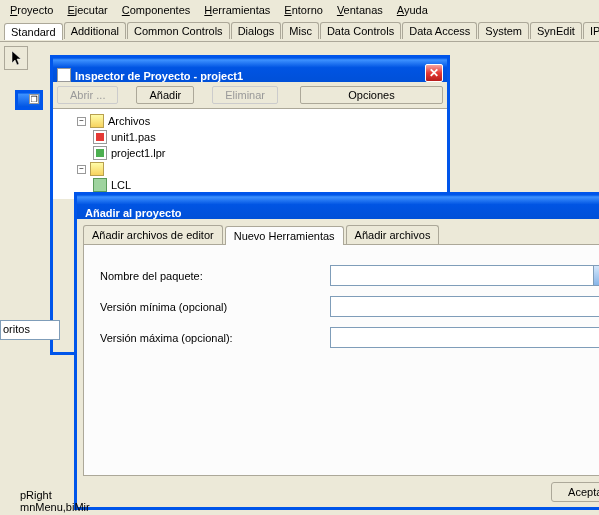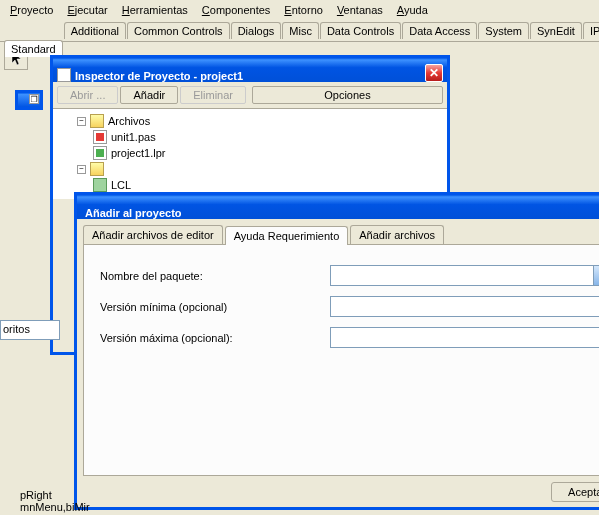--- a/index.html
+++ b/index.html
@@ -6,36 +6,36 @@
 body { background: #ece9d8; width: 599px; height: 515px; overflow: hidden; position: relative; }
 
 
 .menubar { display: flex; gap: 2px; padding: 2px 4px; background: #ece9d8; }
 .menubar span { padding: 2px 6px; cursor: default; }
 .menubar span:first-letter { text-decoration: underline; }
 
 
 .tabs-row { display: flex; padding: 2px 4px; border-bottom: 1px solid #aca899; gap: 0; }
 .tabs-row .tab { border: 1px solid #aca899; border-bottom: none; padding: 2px 6px; background: #ece9d8; cursor: default; border-radius: 3px 3px 0 0; margin-right: 1px; white-space: nowrap; }
-.tabs-row .tab.active { background: #fff; position: relative; top: 18px; }
+.tabs-row .tab.active { background: #fff; position: relative; top: 1px; }
 
 
 .toolbar-row { display: flex; padding: 4px; gap: 4px; align-items: center; }
 .toolbar-row .btn { width: 24px; height: 24px; border: 1px solid #aca899; background: #ece9d8; }
 
 
 .window { position: absolute; border: 3px solid #0055ea; background: #ece9d8; }
 .titlebar { background: linear-gradient(to bottom, #0058e6, #3d91ff 8%, #0054e3 40%, #0050d8); height: 24px; display: flex; align-items: flex-end; padding: 0 4px; color: #fff; font-weight: bold; }
 .titlebar .icon { width: 14px; height: 14px; margin-right: 4px; background: #fff; border: 1px solid #999; }
 .titlebar .title { flex: 1; }
 .close-btn { width: 18px; height: 18px; background: linear-gradient(to bottom, #f5a3a0, #e53935, #b71c1c); border: 1px solid #fff; border-radius: 2px; display: flex; align-items: center; justify-content: center; color: #fff; font-weight: bold; font-size: 12px; cursor: default; }
 
 
 .inspector { top: 55px; left: 50px; width: 400px; height: 300px; }
-.inspector-toolbar { display: flex; padding: 4px; gap: 2px; align-items: center; border-bottom: 1px solid #aca899; }
+.inspector-toolbar { display: flex; padding: 4px; gap: 18px; align-items: center; border-bottom: 1px solid #aca899; }
 .inspector-toolbar button { border: 1px solid #aca899; background: #ece9d8; padding: 2px 12px; border-radius: 2px; cursor: default; }
 .inspector-toolbar button.disabled { color: #999; border-color: #ccc; }
 .inspector-toolbar button.options { flex: 1; margin-left: 4px; }
 .tree { padding: 4px 8px; background: #fff; height: 90px; overflow: auto; }
 .tree-item { display: flex; align-items: center; gap: 4px; padding: 1px 0; }
 .tree-item.lvl1 { padding-left: 16px; }
 .tree-item.lvl2 { padding-left: 32px; }
 .expander { width: 9px; height: 9px; border: 1px solid #999; display: flex; align-items: center; justify-content: center; font-size: 8px; line-height: 1; }
 .tree-icon { width: 14px; height: 14px; }
 .folder-icon { background: linear-gradient(to bottom, #fffca8, #f7d35e); border: 1px solid #b8a050; }
@@ -68,22 +68,22 @@
 
 .bottomtext { position:absolute; left:0; bottom:2px; font-size:11px; }
 .bottomtext div { padding-left:20px; }
 </style>
 </head>
 <body>
 
 <div class="menubar">
   <span>Proyecto</span>
   <span>Ejecutar</span>
+  <span>Componentes</span>
   <span>Herramientas</span>
-  <span>Componentes</span>
   <span>Entorno</span>
   <span>Ventanas</span>
   <span>Ayuda</span>
 </div>
 
 <div class="tabs-row">
   <div class="tab active">Standard</div>
   <div class="tab">Additional</div>
   <div class="tab">Common Controls</div>
   <div class="tab">Dialogs</div>
@@ -147,21 +147,21 @@
 </div>
 
 <div class="window add-dialog">
   <div class="titlebar">
     <span class="title" style="padding-left:4px">Añadir al proyecto</span>
     <div class="close-btn">✕</div>
   </div>
   <div class="add-body">
     <div class="inner-tabs">
       <div class="tab">Añadir archivos de editor</div>
-      <div class="tab active">Ayuda Requerimiento</div>
+      <div class="tab active">Nuevo Herramientas</div>
       <div class="tab">Añadir archivos</div>
     </div>
     <div class="panel">
       <div class="field-row">
         <label>Nombre del paquete:</label>
         <div class="combo" style="flex:1">
           <input class="input" value="" style="">
           <div class="combo-arrow">▼</div>
         </div>
       </div>

